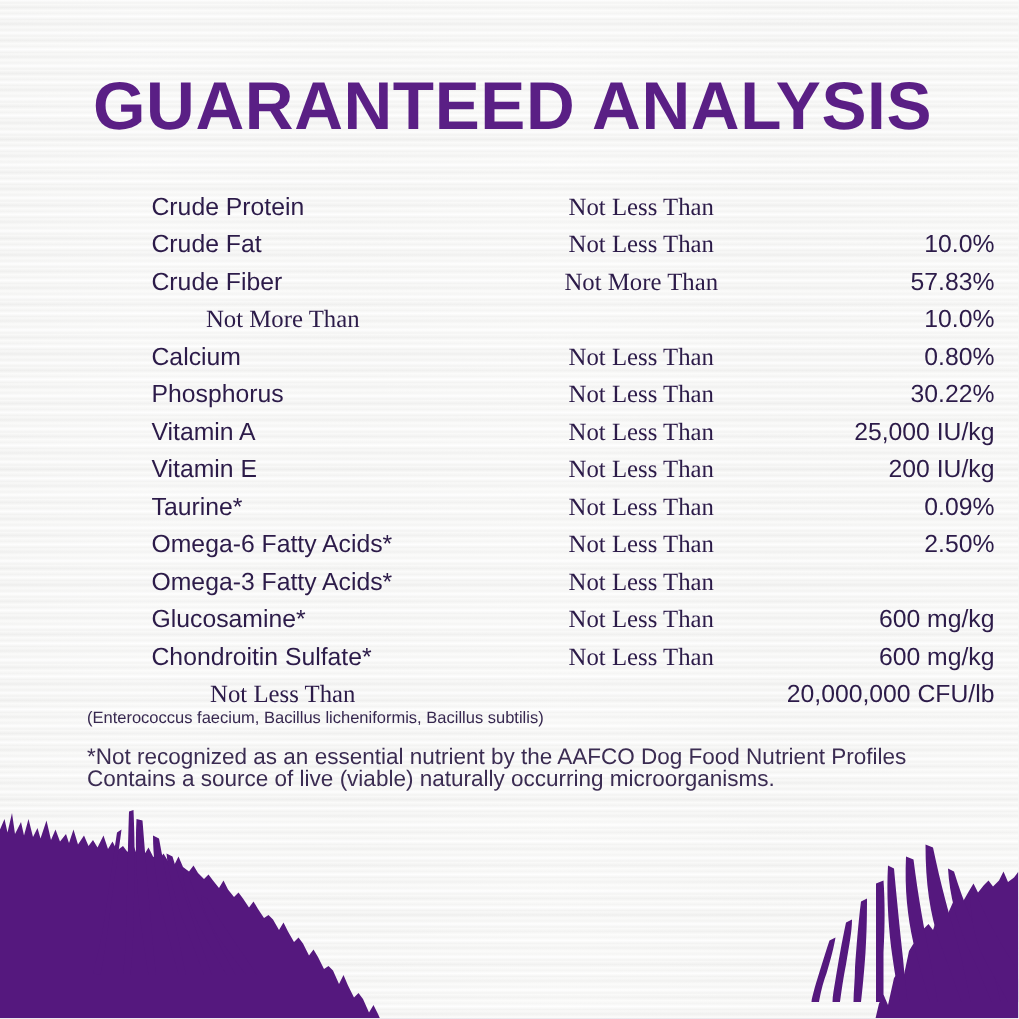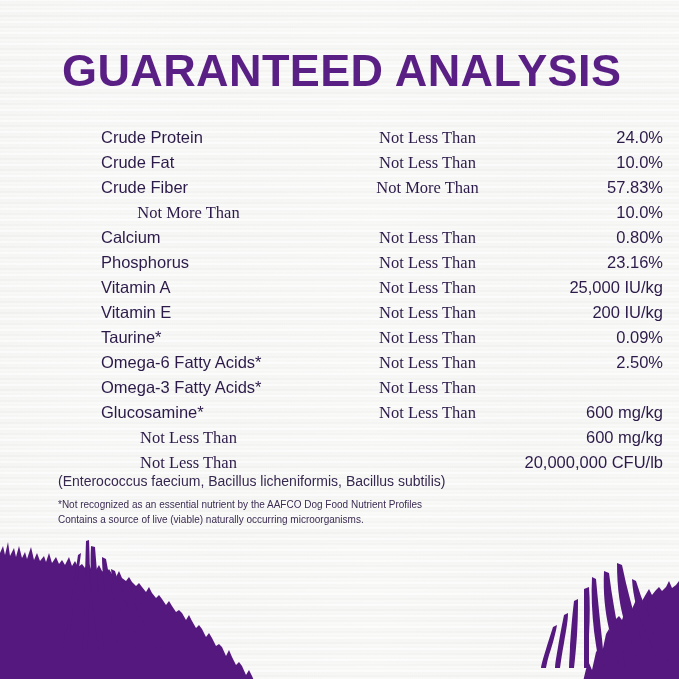--- a/index.html
+++ b/index.html
@@ -79,31 +79,31 @@
 
   .c-name   { width: 239px; flex: 0 0 239px; text-align: left; }
   .c-qual   { width: 175px; flex: 0 0 175px; text-align: center; font-family: Liberation Serif, serif; }
   .c-value  { flex: 1 1 auto; text-align: right; }
 
   
   #strains {
     position: absolute;
     left: 58px;
     top: 473px;
-    font-size: 14px;
+    font-size: 11px;
     color: #36274f;
     white-space: nowrap;
   }
 
   
   #footnotes {
     position: absolute;
     left: 58px;
     top: 497px;
-    font-size: 10px;
+    font-size: 15px;
     line-height: 15px;
     color: #3b2c52;
     white-space: nowrap;
   }
 
   
   #grass {
     position: absolute;
     left: 0;
     bottom: 0;
@@ -117,21 +117,20 @@
 
 <div id="panel">
 
   <div id="title">GUARANTEED ANALYSIS</div>
 
   <div id="table">
 
     <div class="row">
       <span class="c-name">Crude Protein</span>
       <span class="c-qual">Not Less Than</span>
-      <span class="c-value">24.0%</span>
     </div>
 
     <div class="row">
       <span class="c-name">Crude Fat</span>
       <span class="c-qual">Not Less Than</span>
       <span class="c-value">10.0%</span>
     </div>
 
     <div class="row">
       <span class="c-name">Crude Fiber</span>
@@ -146,21 +145,21 @@
 
     <div class="row">
       <span class="c-name">Calcium</span>
       <span class="c-qual">Not Less Than</span>
       <span class="c-value">0.80%</span>
     </div>
 
     <div class="row">
       <span class="c-name">Phosphorus</span>
       <span class="c-qual">Not Less Than</span>
-      <span class="c-value">23.16%</span>
+      <span class="c-value">30.22%</span>
     </div>
 
     <div class="row">
       <span class="c-name">Vitamin A</span>
       <span class="c-qual">Not Less Than</span>
       <span class="c-value">25,000 IU/kg</span>
     </div>
 
     <div class="row">
       <span class="c-name">Vitamin E</span>
@@ -185,20 +184,21 @@
       <span class="c-qual">Not Less Than</span>
     </div>
 
     <div class="row">
       <span class="c-name">Glucosamine*</span>
       <span class="c-qual">Not Less Than</span>
       <span class="c-value">600 mg/kg</span>
     </div>
 
     <div class="row">
+      <span class="c-name">Chondroitin Sulfate*</span>
       <span class="c-qual">Not Less Than</span>
       <span class="c-value">600 mg/kg</span>
     </div>
 
     <div class="row">
       <span class="c-qual">Not Less Than</span>
       <span class="c-value">20,000,000 CFU/lb</span>
     </div>
 
   </div>

